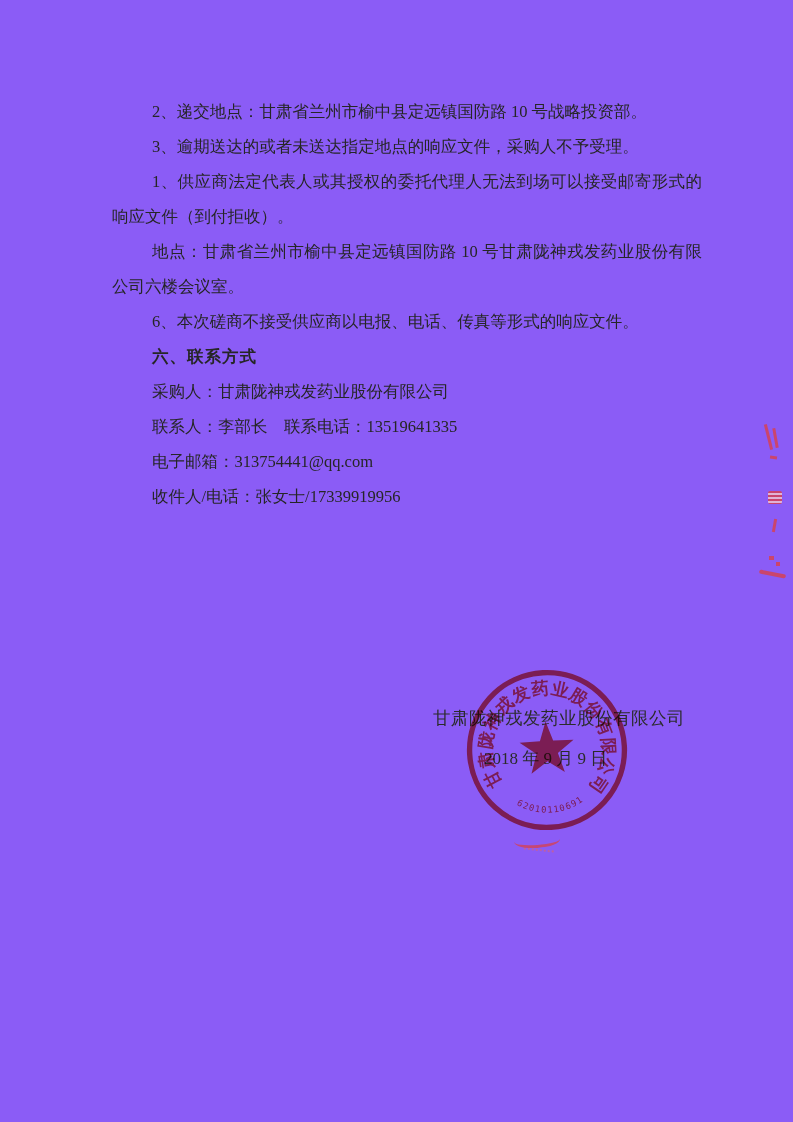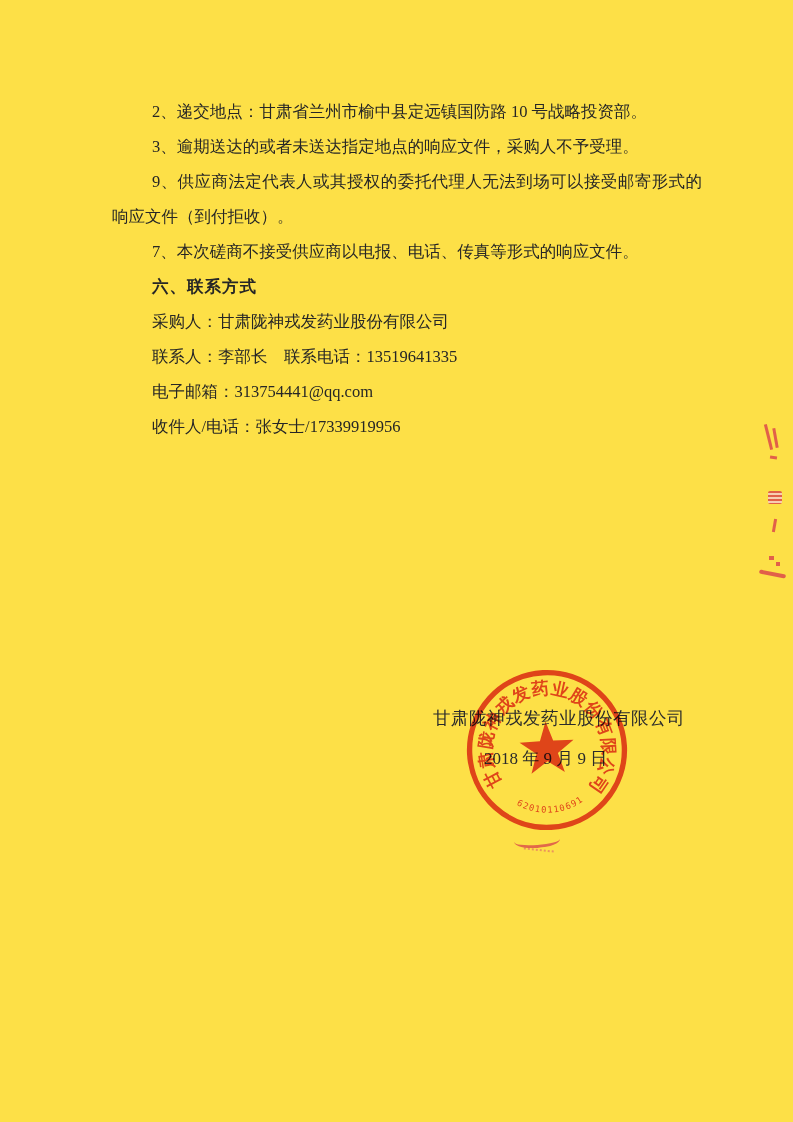--- a/index.html
+++ b/index.html
@@ -1,20 +1,20 @@
 <!DOCTYPE html>
 <html><head>
 <meta charset="utf-8">
 <style>
   html,body{margin:0;padding:0;background:#e8e8e8;}
   .page{
     position:relative;
     width:793px;height:1122px;
     margin:0 auto;
-    background:#fde047;
+    background:#8b5cf6;
     overflow:hidden;
     font-family:"Liberation Serif","DejaVu Serif",serif;
     color:#262626;
   }
   .content{
     position:absolute;
     left:112px;top:94px;
     width:590px;
     font-size:16.5px;
     line-height:35px;
@@ -100,22 +100,23 @@
   .frag-d3{left:759px;top:572px;width:27px;height:4px;transform:rotate(11deg);border-radius:2px;}
 </style>
 </head>
 <body>
 
 <div class="page">
 
   <div class="content">
     <p>2、递交地点：甘肃省兰州市榆中县定远镇国防路 10 号战略投资部。</p>
     <p>3、逾期送达的或者未送达指定地点的响应文件，采购人不予受理。</p>
-    <p>9、供应商法定代表人或其授权的委托代理人无法到场可以接受邮寄形式的响应文件（到付拒收）。</p>
-    <p>7、本次磋商不接受供应商以电报、电话、传真等形式的响应文件。</p>
+    <p>1、供应商法定代表人或其授权的委托代理人无法到场可以接受邮寄形式的响应文件（到付拒收）。</p>
+    <p>地点：甘肃省兰州市榆中县定远镇国防路 10 号甘肃陇神戎发药业股份有限公司六楼会议室。</p>
+    <p>6、本次磋商不接受供应商以电报、电话、传真等形式的响应文件。</p>
     <p class="heading">六、联系方式</p>
     <p>采购人：甘肃陇神戎发药业股份有限公司</p>
     <p>联系人：李部长　联系电话：13519641335</p>
     <p>电子邮箱：313754441@qq.com</p>
     <p>收件人/电话：张女士/17339919956</p>
   </div>
 
   <div class="sig-company">甘肃陇神戎发药业股份有限公司</div>
   <div class="sig-date">2018 年 9 月 9 日</div>
 

